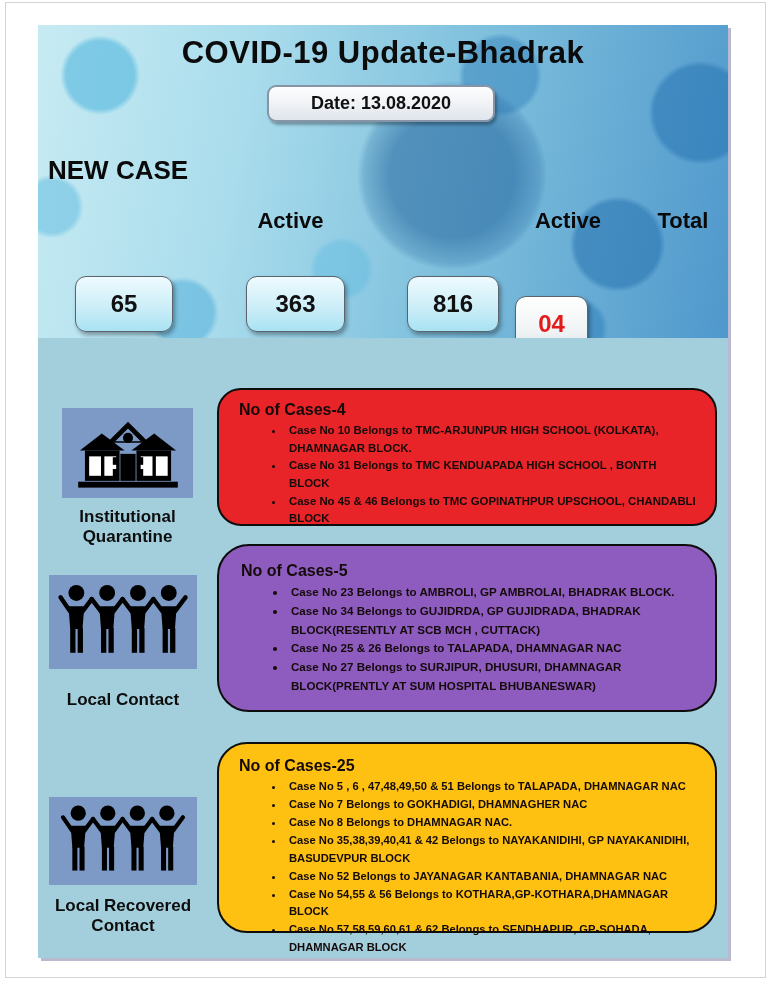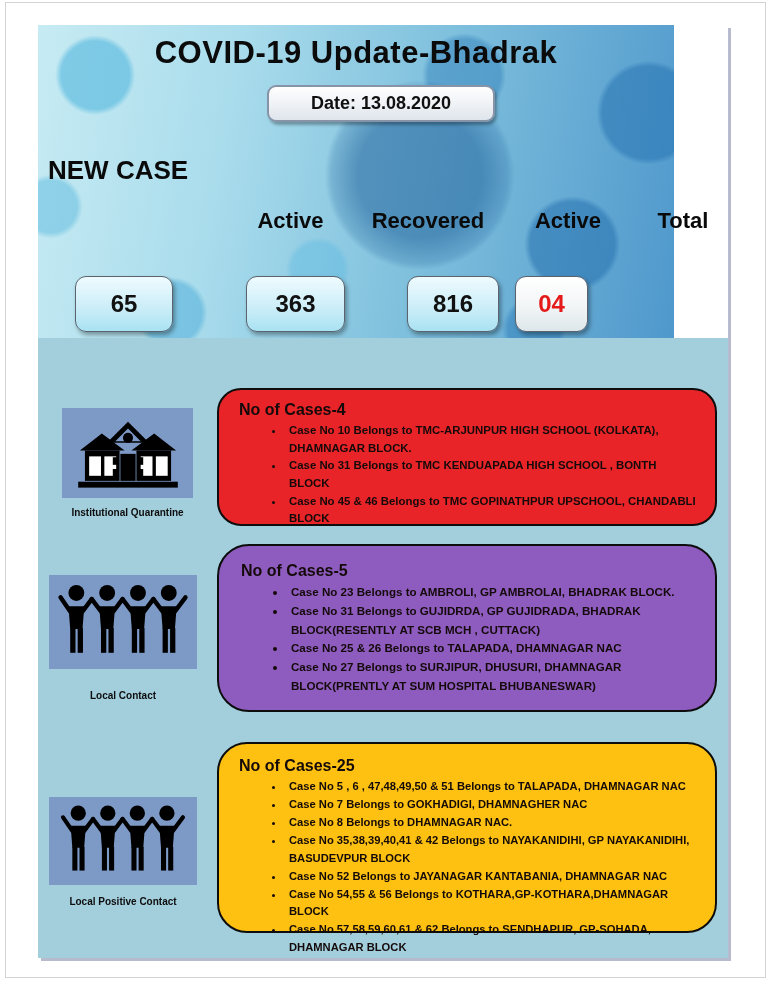--- a/index.html
+++ b/index.html
@@ -6,21 +6,21 @@
   html,body { width:768px; height:982px; background:#ffffff;
               font-family:"Liberation Sans", sans-serif; overflow:hidden; }
   .page { position:relative; width:768px; height:982px; background:#ffffff; }
   .frame { position:absolute; left:5px; top:2px; right:2px; bottom:4px;
            border:1px solid #d4d4d4; pointer-events:none; }
 
   .slide { position:absolute; left:38px; top:25px; width:690px; height:933px;
            box-shadow:3px 3px 0 rgba(95,105,145,.45); overflow:hidden; }
 
   
-  .band { position:absolute; left:0; top:0; width:636px; height:313px;
+  .band { position:absolute; left:0; top:0; width:690px; height:313px;
           background:linear-gradient(100deg,#c7ebf3 0%,#a9dcec 30%,#7fc0dd 60%,#4f98cc 100%); }
   .band::before { content:""; position:absolute; inset:0;
     background:
       radial-gradient(circle at 9% 16%, rgba(72,178,220,.55) 0 34px, rgba(72,178,220,0) 40px),
       radial-gradient(circle at 2% 58%, rgba(80,180,220,.45) 0 26px, rgba(80,180,220,0) 32px),
       radial-gradient(circle at 21% 92%, rgba(74,170,216,.5) 0 30px, rgba(74,170,216,0) 36px),
       radial-gradient(circle at 44% 78%, rgba(90,185,225,.4) 0 26px, rgba(90,185,225,0) 32px),
       radial-gradient(circle at 60% 48%, rgba(25,90,150,.50) 0 62px, rgba(25,90,150,.22) 88px, rgba(25,90,150,0) 95px),
       radial-gradient(circle at 67% 16%, rgba(45,125,185,.45) 0 36px, rgba(45,125,185,0) 42px),
       radial-gradient(circle at 84% 70%, rgba(32,108,172,.5) 0 42px, rgba(32,108,172,0) 48px),
@@ -42,32 +42,32 @@
   .col-active    { left:205px; width:95px; }
   .col-recovered { left:315px; width:150px; }
   .col-death     { left:485px; width:90px; }
   .col-total     { left:605px; width:80px; }
 
   .val-box { position:absolute; top:251px; height:56px; border:1.5px solid #5a636e;
              border-radius:11px; text-align:center; line-height:53px;
              font-size:24px; font-weight:bold; color:#111;
              background:linear-gradient(#eefbfe 0%,#cdeef8 55%,#a9e2f3 100%);
              box-shadow:2px 3px 4px rgba(0,0,0,.35); }
-  .val-box.white { background:linear-gradient(#ffffff 0%,#f2f5f6 55%,#dde7ea 100%); }
+  .val-box.white { background:linear-gradient(#ffffff 0%,#f2f5f6 55%,#dde7ea 100%);margin-top:20px; }
   .vb0 { left:37px;  width:98px; }
   .vb1 { left:208px; width:99px; }
   .vb2 { left:344px; width:92px;margin-left:25px; }
   .vb3 { left:477px; width:73px; }
   .vb4 { left:590px; width:85px; }
 
   
   .lower { position:absolute; left:0; top:313px; width:690px; height:620px; background:#a3cfdd; }
 
   .icon-block { position:absolute; background:#7d9ac6; display:flex; align-items:center; justify-content:center; }
-  .icon-label { position:absolute; font-size:10px; font-weight:bold; color:#0d0d0d; text-align:center; }
+  .icon-label { position:absolute; font-size:17px; font-weight:bold; color:#0d0d0d; text-align:center; }
 
   .ib1 { left:24px; top:70px;  width:131px; height:90px; }
   .il1 { left:2px;  top:169px; width:175px; }
   .ib2 { left:11px; top:237px; width:148px; height:94px; }
   .il2 { left:11px; top:352px; width:148px; }
   .ib3 { left:11px; top:459px; width:148px; height:88px; }
   .il3 { left:0px;  top:558px; width:170px; }
 
   .case-box { position:absolute; left:179px; width:500px; border:2.5px solid #0d0d0d; color:#140a0a; }
   .cb1 { top:50px;  height:138px; border-radius:24px; padding:11px 16px 8px 20px; }
@@ -91,21 +91,20 @@
 
   <div class="slide">
 
     <div class="band">
       <div class="title">COVID-19 Update-Bhadrak</div>
       <div class="date-box">Date: 13.08.2020</div>
 
       <div class="newcase-label">NEW CASE</div>
 
       <div class="col-label col-active">Active</div>
-      <div class="col-label col-recovered">Recovered</div>
       <div class="col-label col-death">Active</div>
       <div class="col-label col-total">Total</div>
 
       <div class="val-box vb0">65</div>
       <div class="val-box vb1">363</div>
       <div class="val-box vb2">816</div>
       <div class="val-box white vb3" style="color: rgb(229, 26, 26);">04</div>
     </div>
 
     <div class="lower">
@@ -173,21 +172,21 @@
                 <rect x="128.5" y="52" width="6" height="28"></rect>
             </g>
           </g>
         </svg>
       </div>
       <div class="icon-label il2">Local Contact</div>
       <div class="case-box cb2" style="background: rgb(142, 92, 190);">
         <div class="case-heading">No of Cases-5</div>
         <ul>
             <li>Case No 23 Belongs to AMBROLI, GP AMBROLAI, BHADRAK BLOCK.</li>
-            <li>Case No 31 Belongs to GUJIDRDA, GP GUJIDRADA, BHADRAK BLOCK(RESENTLY AT SCB MCH , CUTTACK)</li>
+            <li>Case No 34 Belongs to GUJIDRDA, GP GUJIDRADA, BHADRAK BLOCK(RESENTLY AT SCB MCH , CUTTACK)</li>
             <li>Case No 25 &amp; 26 Belongs to TALAPADA, DHAMNAGAR NAC</li>
             <li>Case No 27 Belongs to SURJIPUR, DHUSURI, DHAMNAGAR BLOCK(PRENTLY AT SUM HOSPITAL BHUBANESWAR)</li>
           </ul>
       </div>
 
       <div class="icon-block ib3">
         <svg width="132" height="76" viewBox="0 0 150 90" aria-hidden="true">
           <g fill="#000" stroke="#000">
             <g stroke-width="5" stroke-linecap="round">
               <line x1="15" y1="33" x2="4" y2="17"></line>
@@ -213,21 +212,21 @@
               <rect x="50" y="52" width="6" height="28"></rect>
                 <rect x="58.5" y="52" width="6" height="28"></rect>
               <rect x="85" y="52" width="6" height="28"></rect>
                 <rect x="93.5" y="52" width="6" height="28"></rect>
               <rect x="120" y="52" width="6" height="28"></rect>
                 <rect x="128.5" y="52" width="6" height="28"></rect>
             </g>
           </g>
         </svg>
       </div>
-      <div class="icon-label il3">Local Positive Contact</div>
+      <div class="icon-label il3">Local Recovered Contact</div>
       <div class="case-box cb3" style="background: rgb(254, 193, 17);">
         <div class="case-heading">No of Cases-25</div>
         <ul>
             <li>Case No 5 , 6 , 47,48,49,50 &amp; 51  Belongs to TALAPADA, DHAMNAGAR NAC</li>
             <li>Case No 7 Belongs to  GOKHADIGI, DHAMNAGHER NAC</li>
             <li>Case No 8 Belongs to DHAMNAGAR NAC.</li>
             <li>Case No 35,38,39,40,41 &amp; 42 Belongs to NAYAKANIDIHI, GP NAYAKANIDIHI, BASUDEVPUR BLOCK</li>
             <li>Case No 52 Belongs to JAYANAGAR KANTABANIA, DHAMNAGAR NAC</li>
             <li>Case No 54,55 &amp; 56 Belongs to KOTHARA,GP-KOTHARA,DHAMNAGAR BLOCK</li>
             <li>Case No 57,58,59,60,61 &amp; 62 Belongs to SENDHAPUR, GP-SOHADA, DHAMNAGAR BLOCK</li>

